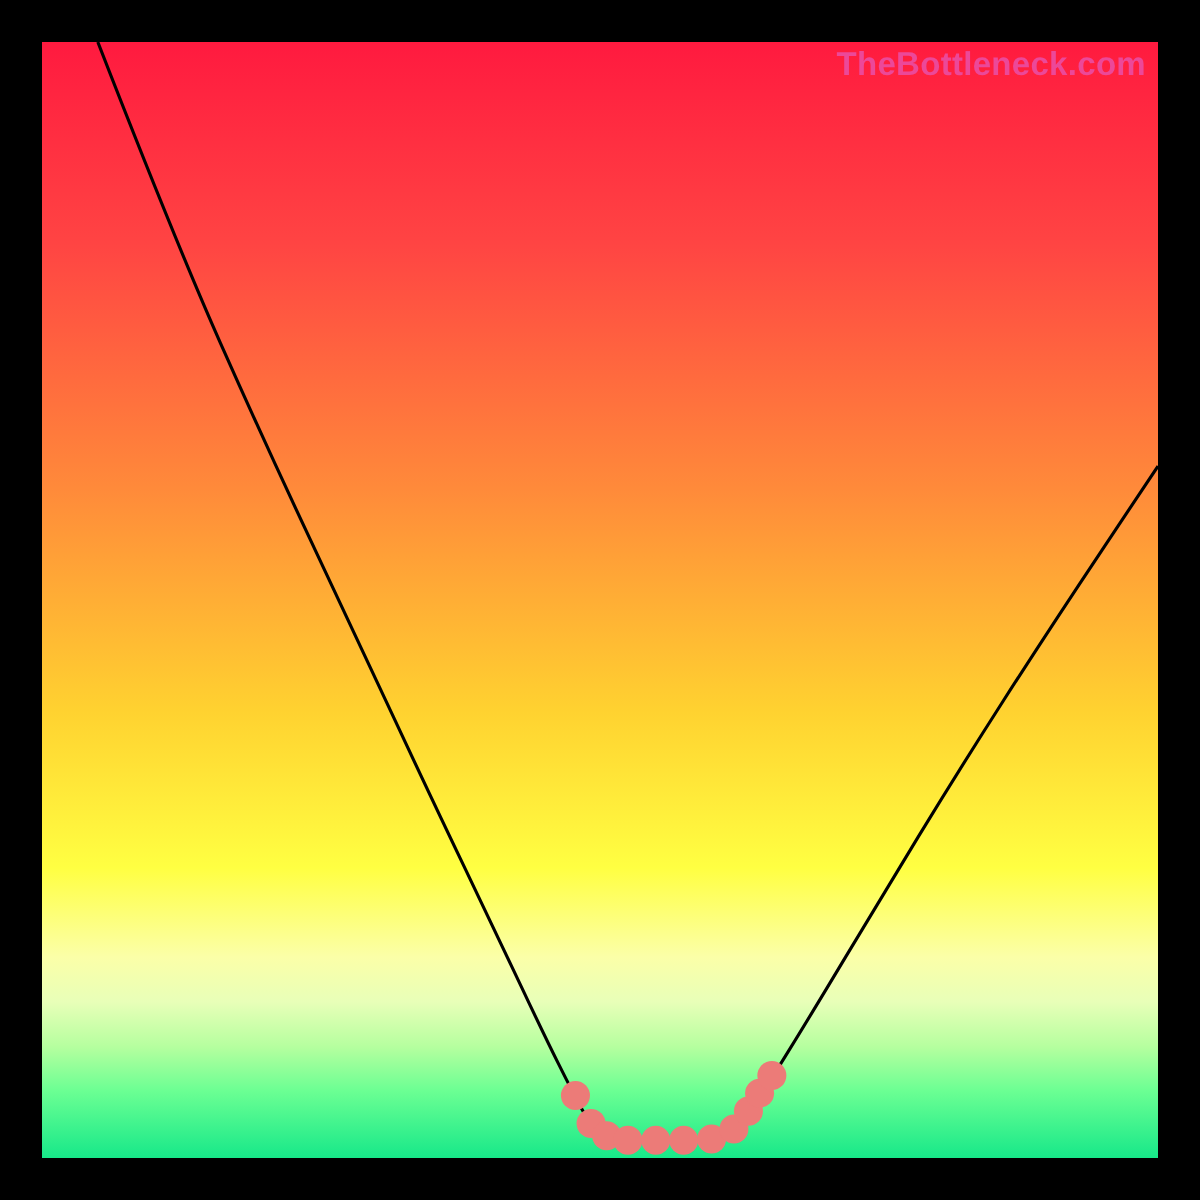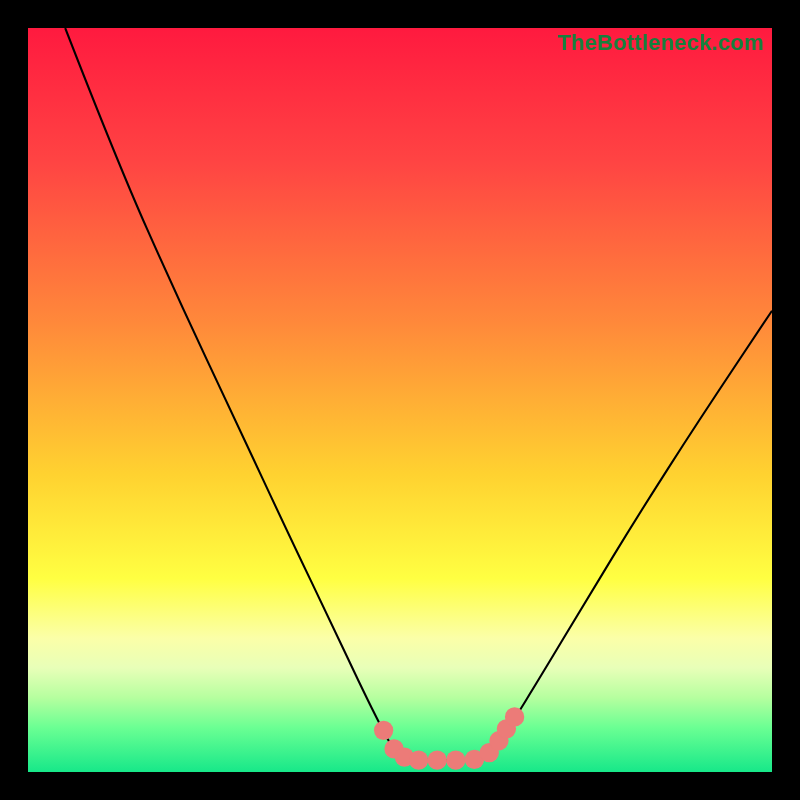--- a/index.html
+++ b/index.html
@@ -24,21 +24,21 @@
     width: 744px;
     height: 744px;
     overflow: hidden;
   }
   .watermark {
     position: absolute;
     top: 2px;
     right: 8px;
     font-size: 22px;
     font-weight: 600;
-    color: #15803d;
+    color: #ec4899;
     letter-spacing: 0.2px;
   }
   svg {
     display: block;
   }
 </style>
 </head>
 <body>
 
 <div class="frame">

